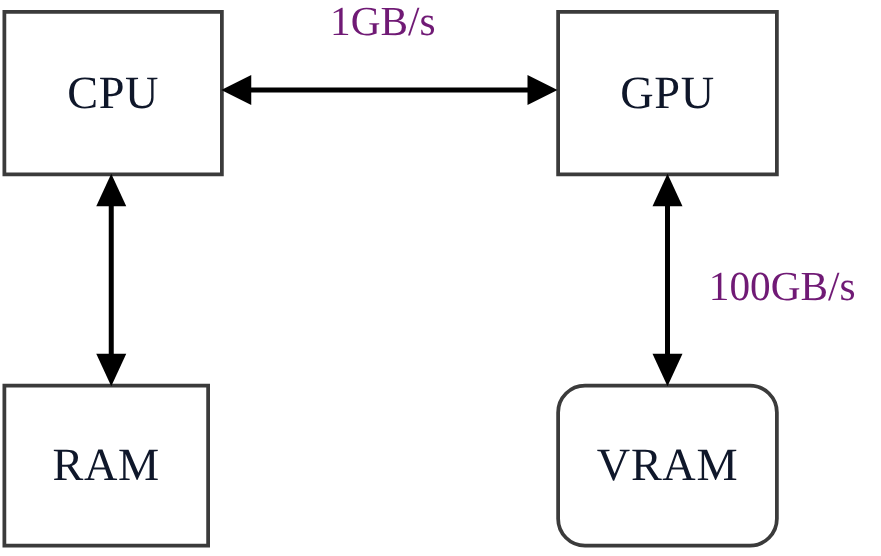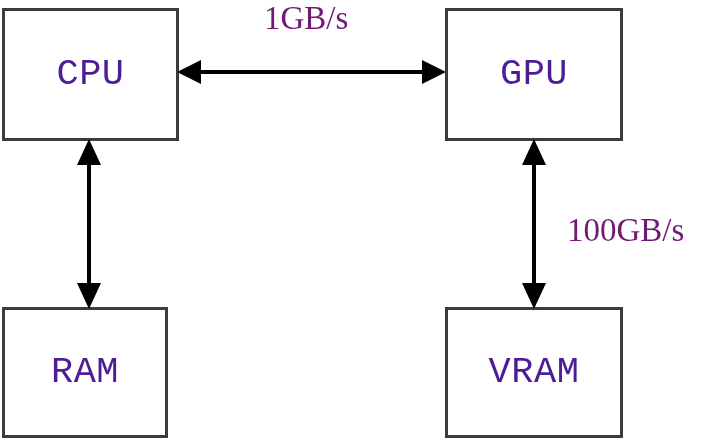--- a/index.html
+++ b/index.html
@@ -21,33 +21,33 @@
   .node-box {
     position: absolute;
     box-sizing: border-box;
     border: 3px solid #3b3b3b;
     background: #ffffff;
     display: flex;
     align-items: center;
     justify-content: center;
   }
   .node-label {
-    font-family: Liberation Mono, monospace;
+    font-family: Liberation Serif, serif;
     font-size: 37px;
     line-height: 1;
-    color: #4c1d95;
+    color: #0f172a;
     letter-spacing: 0.5px;
     white-space: nowrap;
     user-select: none;
   }
   
   #node-cpu  { left: 2px;   top: 8px;   width: 177px; height: 133px; }
   #node-gpu  { left: 445px; top: 8px;   width: 178px; height: 133px; }
   #node-ram  { left: 2px;   top: 307px; width: 166px; height: 131px; }
-  #node-vram { left: 445px; top: 307px; width: 178px; height: 131px; }
+  #node-vram { left: 445px; top: 307px; width: 178px; height: 131px; border-radius: 23px; }
 
   
   .edge-svg {
     position: absolute;
     overflow: visible;
   }
   #edge-cpu-gpu   { left: 176px; top: 52px;  width: 271px; height: 42px; }
   #edge-cpu-ram   { left: 68px;  top: 138px; width: 42px;  height: 172px; }
   #edge-gpu-vram  { left: 513px; top: 138px; width: 42px;  height: 172px; }
 

